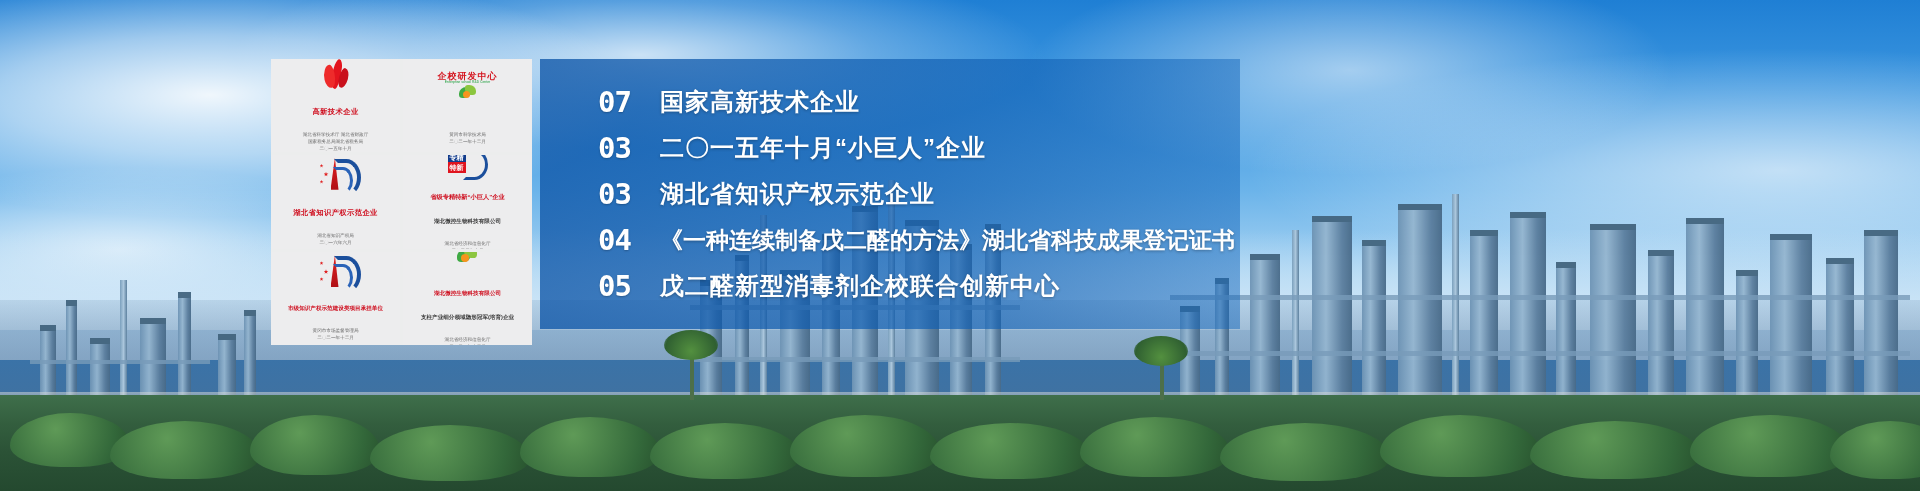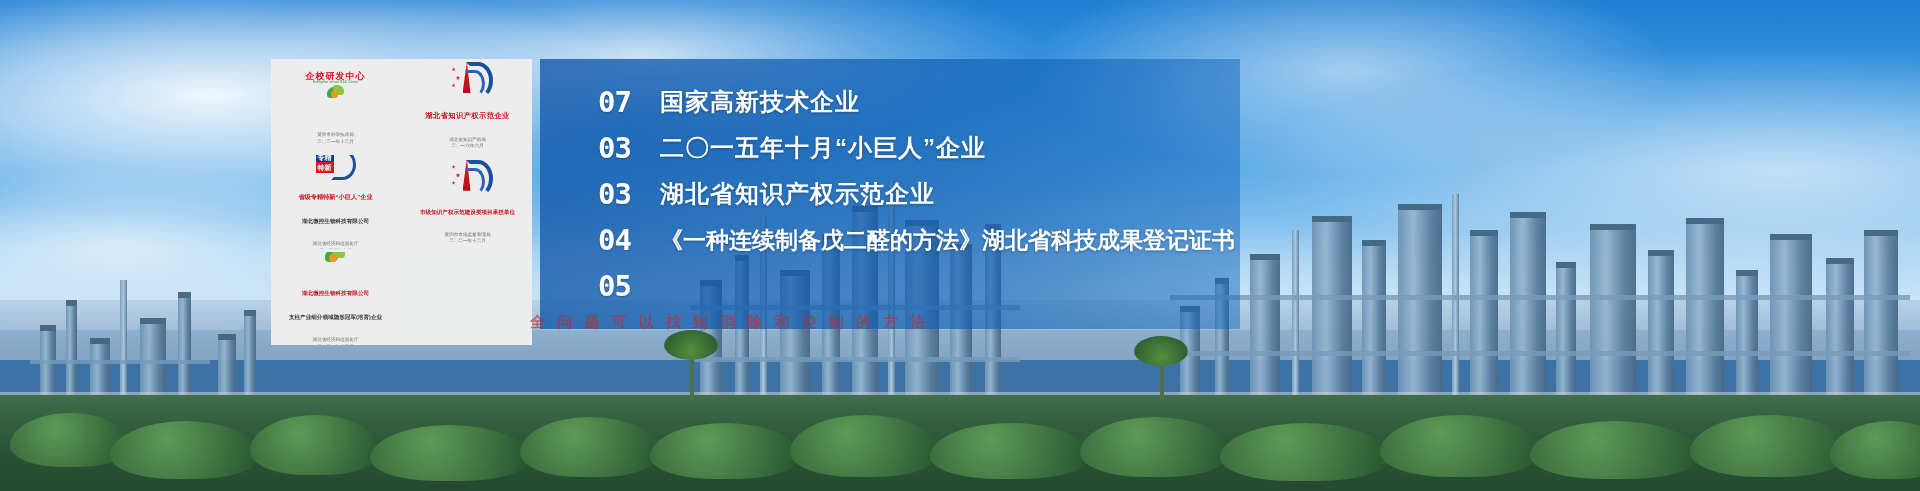--- a/index.html
+++ b/index.html
@@ -212,20 +212,33 @@
       <div class="bush" style="left:1830px;top:26px;width:120px;height:58px;"></div>
     </div>
     <div class="palm" style="left:690px;top:340px;height:60px;"></div>
     <div class="palmtop" style="left:664px;top:330px;"></div>
     <div class="palm" style="left:1160px;top:345px;height:55px;"></div>
     <div class="palmtop" style="left:1134px;top:336px;"></div>
   </div>
 
   <div class="cert-grid">
 
+    <div class="cert">
+      <div class="cert-emblem">
+        <div class="em-flame">
+            <i></i>
+            <i></i>
+            <i></i>
+          </div>
+      </div>
+      <div class="cert-title">高新技术企业</div>
+      <div class="cert-issuer" style="white-space:pre-line">湖北省科学技术厅 湖北省财政厅
+国家税务总局湖北省税务局
+二〇一五年十月</div>
+    </div>
 
     <div class="cert">
       <div class="cert-emblem">
         <div class="em-head">
           <span class="rd">企校研发中心</span>
           <span class="en">Enterprise school R&amp;D Center</span>
           <span class="leafbox">
               <i></i>
               <i></i>
               <i></i>
@@ -310,18 +323,18 @@
     <div class="row">
       <span class="num">03</span>
       <span class="txt">湖北省知识产权示范企业</span>
     </div>
     <div class="row">
       <span class="num">04</span>
       <span class="txt long">《一种连续制备戊二醛的方法》湖北省科技成果登记证书</span>
     </div>
     <div class="row">
       <span class="num">05</span>
+      <span class="txt">戊二醛新型消毒剂企校联合创新中心</span>
     </div>
   </div>
 
-  <div class="slogan">全  问  题  可  以  找  到  消  除  和  控  制  的  方  法</div>
 
 </div>
 
 </body></html>

